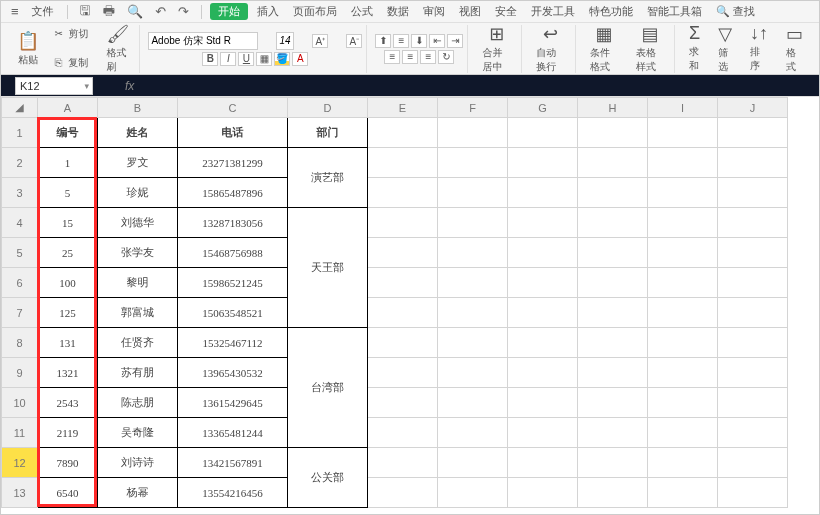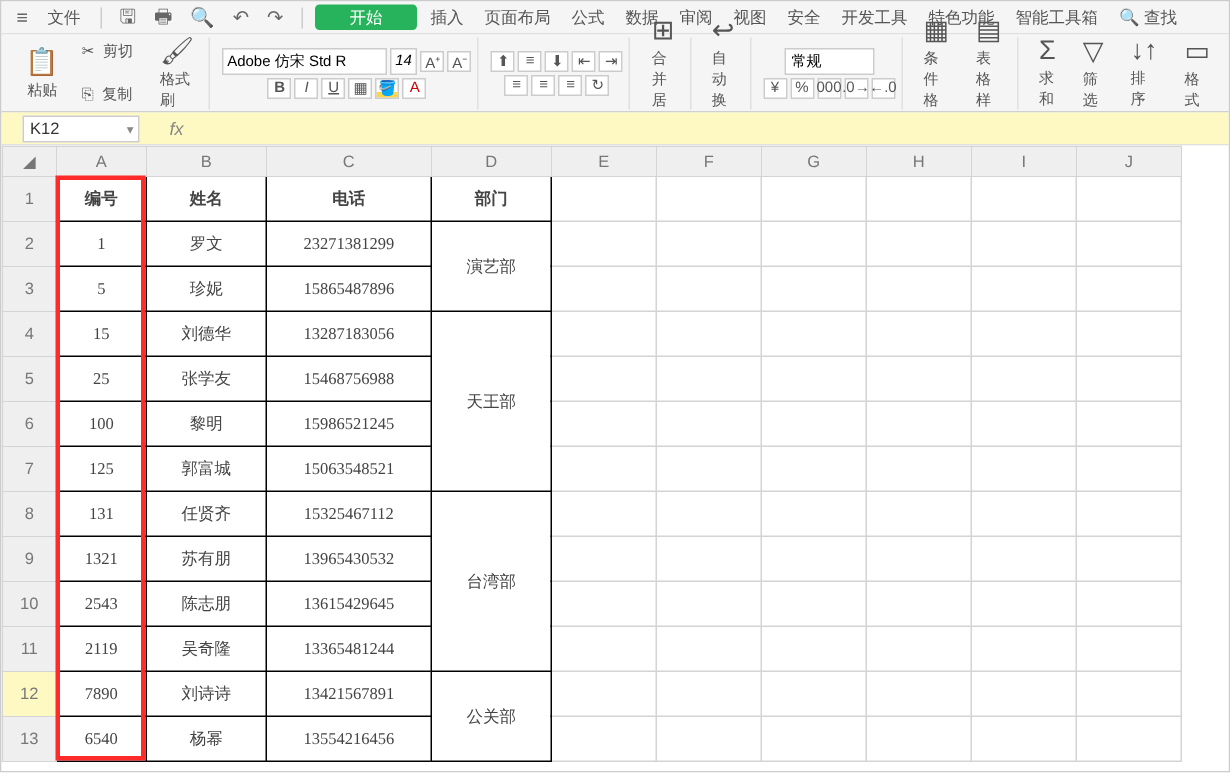--- a/index.html
+++ b/index.html
@@ -2,42 +2,42 @@
 <html><head>
 <meta charset="utf-8">
 <style>
   * { box-sizing: border-box; margin: 0; padding: 0; }
   body { font-family: "Microsoft YaHei", Arial, sans-serif; font-size: 12px; background: #fff; color: #333; overflow: hidden; }
   
   .app { width: 820px; height: 515px; display: flex; flex-direction: column; border: 1px solid #ccc; }
   
   .menubar { height: 22px; background: #f5f5f5; display: flex; align-items: center; padding: 0 6px; font-size: 11px; color: #555; gap: 4px; border-bottom: 1px solid #e0e0e0; }
   .menubar .menuitem { padding: 1px 5px; cursor: pointer; }
-  .menubar .menuitem.active { background: #27b35b; color: #fff; border-radius: 3px; padding: 1px 23px; }
+  .menubar .menuitem.active { background: #27b35b; color: #fff; border-radius: 3px; padding: 1px 8px; }
   .menubar .sep { width: 1px; height: 14px; background: #ccc; margin: 0 4px; }
   .menubar .icon { font-size: 13px; color: #666; padding: 0 4px; cursor: pointer; }
   
   .ribbon { height: 52px; background: #f5f5f5; display: flex; align-items: center; padding: 2px 6px; border-bottom: 1px solid #d0d0d0; gap: 4px; font-size: 10px; color: #555; }
   .ribbon-group { display: flex; flex-direction: column; align-items: center; gap: 2px; padding: 0 4px; border-right: 1px solid #e0e0e0; height: 48px; justify-content: center; }
   .ribbon-group:last-child { border-right: none; }
   .rg-small { display: flex; flex-direction: column; gap: 13px; font-size: 10px; }
   .rg-small span { cursor: pointer; padding: 1px 3px; white-space: nowrap; }
   .font-select { font-size: 10px; padding: 1px 2px; border: 1px solid #ccc; background: #fff; height: 18px; }
   .font-size { width: 18px; font-style: italic; }
   .ribbon-btn { display: flex; flex-direction: column; align-items: center; gap: 1px; padding: 2px 6px; cursor: pointer; }
   .ribbon-btn .bicon { font-size: 18px; color: #555; }
   .ribbon-btn .blabel { font-size: 10px; color: #555; }
   .style-combo { border: 1px solid #ccc; padding: 2px 4px; font-size: 10px; background: #fff; width: 60px; height: 18px; }
   .icon-row { display: flex; gap: 2px; }
   .mini-icon { width: 16px; height: 14px; border: 1px solid #ccc; display: inline-flex; align-items: center; justify-content: center; font-size: 10px; cursor: pointer; background: #fff; }
   
-  .namebox-row { height: 22px; display: flex; align-items: center; background: #fef9c3; border-bottom: 1px solid #e0e0e0; padding-left: 14px; }
+  .namebox-row { height: 22px; display: flex; align-items: center; background: #0f172a; border-bottom: 1px solid #e0e0e0; padding-left: 14px; }
   .namebox { width: 78px; height: 18px; border: 1px solid #ccc; font-size: 11px; padding: 0 4px; display: flex; align-items: center; background: #fff; position: relative; }
   .namebox::after { content: "▾"; position: absolute; right: 3px; font-size: 9px; color: #888; }
-  .fx-label { margin-left: 20px; font-style: italic; color: #888; font-size: 12px; }
+  .fx-label { margin-left: 32px; font-style: italic; color: #888; font-size: 12px; }
   
   .grid-area { flex: 1; overflow: auto; position: relative; background: #fff; }
   
   table.sheet { border-collapse: collapse; table-layout: fixed; }
   .sheet th, .sheet td { border: 1px solid #d4d4d4; font-size: 11px; color: #444; text-align: center; vertical-align: middle; background: #fff; }
   .sheet th { background: #efefef; font-weight: normal; color: #777; position: sticky; }
   .corner { width: 36px; height: 20px; background: #efefef; }
   .colhead { height: 20px; }
   .rowhead { width: 36px; height: 30px; }
   .cell { height: 30px; }
@@ -45,21 +45,21 @@
   .colB { width: 80px; }
   .colC { width: 110px; }
   .colD { width: 80px; }
   .colE, .colF, .colG, .colH, .colI, .colJ { width: 70px; }
   
   .data-cell { border: 1px solid #000 !important; font-family: SimSun, serif; font-size: 12px; }
   .header-cell { font-weight: bold; margin-top: 10px; }
   
   .red-box { position: absolute; border: 3px solid #ff2a2a; pointer-events: none; }
   
-  .active-row th { background: #fef9c3; }
+  .active-row th { background: #fde047; }
 </style>
 </head>
 <body>
 
 <div class="app">
 
   <div class="menubar">
     <span class="icon">≡</span>
     <span class="menuitem">文件</span>
     <span class="sep"></span>
@@ -94,21 +94,21 @@
           <span>✂ <span>剪切</span></span>
           <span>⎘ <span>复制</span></span>
         </div>
         <div class="ribbon-btn">
           <span class="bicon">🖌</span>
           <span class="blabel">格式刷</span>
         </div>
       </div>
     </div>
     <div class="ribbon-group">
-      <div style="display:flex;gap:2px;align-items:center;">
+      <div style="display:flex;gap:18px;align-items:center;">
         <input class="font-select" style="width: 110px;" value="Adobe 仿宋 Std R">
         <input class="font-select font-size" value="14" style="">
         <span class="mini-icon">A⁺</span>
         <span class="mini-icon">A⁻</span>
       </div>
       <div class="icon-row">
         <span class="mini-icon">
             <b>B</b>
           </span>
         <span class="mini-icon">
@@ -140,30 +140,20 @@
     <div class="ribbon-group">
       <div class="ribbon-btn">
         <span class="bicon">⊞</span>
         <span class="blabel">合并居中</span>
       </div>
     </div>
     <div class="ribbon-group">
       <div class="ribbon-btn">
         <span class="bicon">↩</span>
         <span class="blabel">自动换行</span>
-      </div>
-    </div>
-    <div class="ribbon-group">
-      <input class="style-combo" value="常规" style="">
-      <div class="icon-row">
-        <span class="mini-icon">¥</span>
-        <span class="mini-icon">%</span>
-        <span class="mini-icon">000</span>
-        <span class="mini-icon">.0→</span>
-        <span class="mini-icon">←.0</span>
       </div>
     </div>
     <div class="ribbon-group">
       <div style="display:flex;gap:6px;">
         <div class="ribbon-btn">
           <span class="bicon">▦</span>
           <span class="blabel">条件格式</span>
         </div>
         <div class="ribbon-btn">
           <span class="bicon">▤</span>

